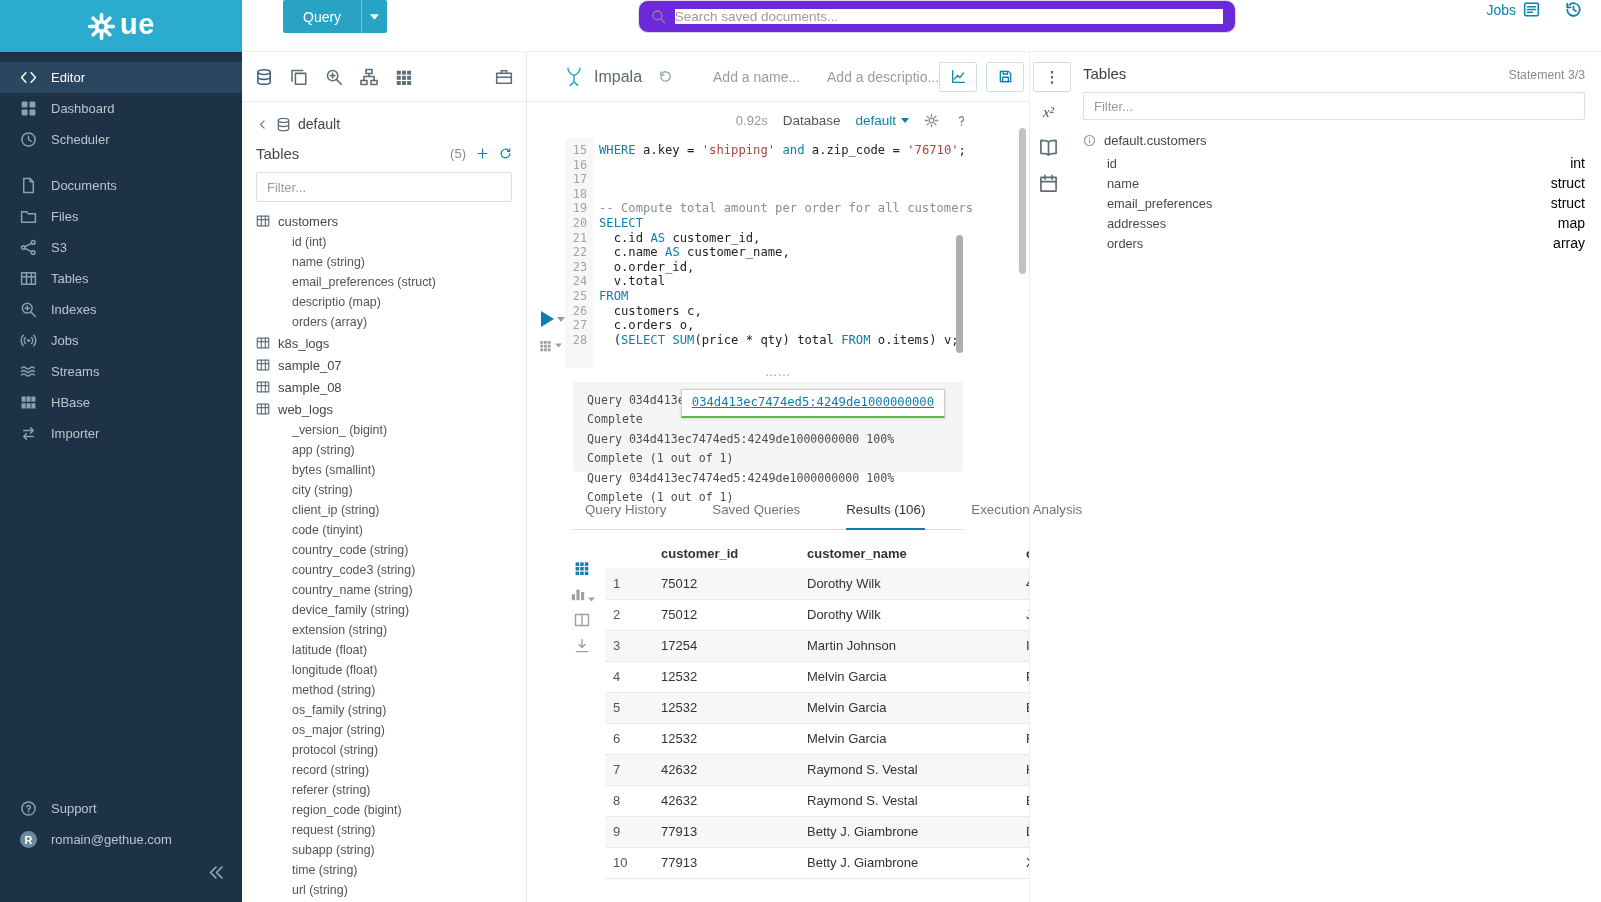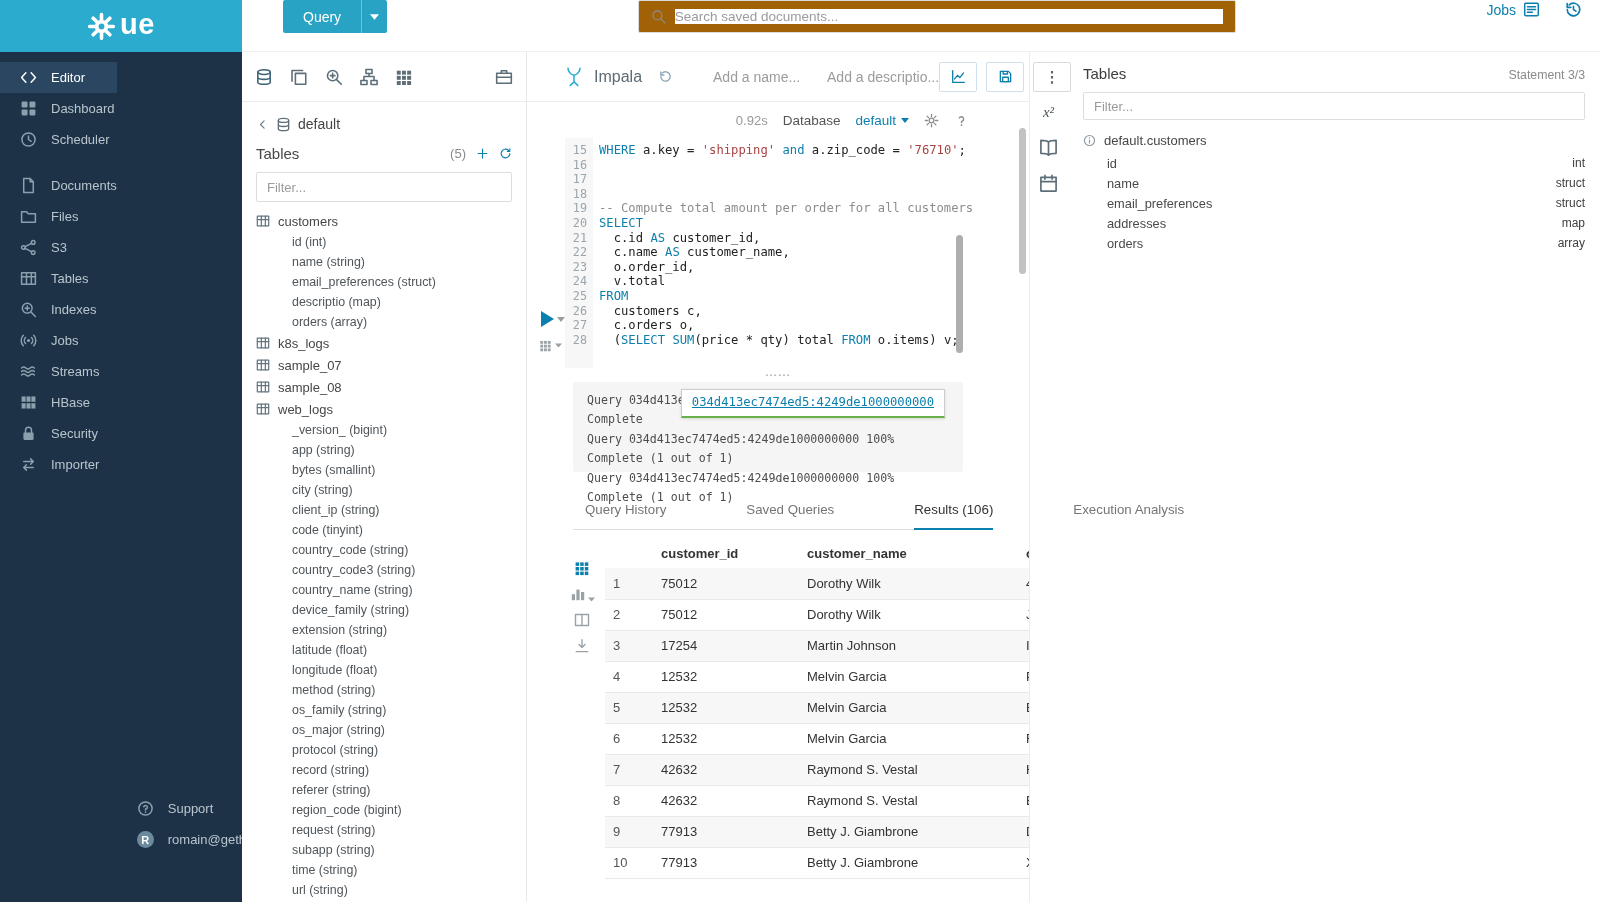--- a/index.html
+++ b/index.html
@@ -14,32 +14,32 @@
   
   .topbar{height:52px;flex:0 0 52px;display:flex}
   .logo{width:242px;flex:0 0 242px;background:#2bacce;display:flex;align-items:center;justify-content:center;gap:4px;cursor:pointer}
   .logo-ic{width:29px;height:29px;color:#fff}
   .logo-text{color:#fff;font-size:29px;font-weight:700;line-height:1;margin-top:-3px;letter-spacing:.5px}
   .topbar-main{flex:1;display:flex;align-items:flex-start;background:#fff;border-bottom:1px solid #f0f0f0}
   .query-group{display:flex;margin-left:41px}
   .query-btn{background:#29a3c3;color:#fff;border:none;height:33px;padding:0 20px;font-size:14px;border-radius:2px 0 0 2px;cursor:pointer}
   .query-caret{background:#29a3c3;border:none;border-left:1px solid rgba(255,255,255,.35);width:26px;height:33px;border-radius:0 2px 2px 0;color:#fff;display:flex;align-items:center;justify-content:center;cursor:pointer}
   .caret-ic{width:9px;height:6px}
-  .search{width:598px;height:33px;border:1px solid #dcdcdc;border-radius:2px;display:flex;align-items:center;padding:0 12px;gap:9px;margin:0 auto;background:#a16207}
+  .search{width:598px;height:33px;border:1px solid #dcdcdc;border-radius:10px;display:flex;align-items:center;padding:0 12px;gap:9px;margin:0 auto;background:#6d28d9}
   .search-ic{width:15px;height:15px;color:#8a8a8a}
   .search input{border:none;outline:none;flex:1;font-size:13.5px;color:#333}
   .topbar-right{display:flex;align-items:center;gap:24px;margin-right:18px}
   .jobs-link{display:flex;align-items:center;gap:7px;color:#0b7fad;font-size:14px;cursor:pointer;text-decoration:none}
   .jobs-ic{width:17px;height:17px}
   .topbar-history{width:19px;height:19px;color:#0b7fad;cursor:pointer}
 
   .main-row{flex:1;display:flex;min-height:0}
 
   
-  .sidebar{width:242px;flex:0 0 242px;background:#1d3247;color:#b9c5cd;display:flex;flex-direction:row}
+  .sidebar{width:242px;flex:0 0 242px;background:#1d3247;color:#b9c5cd;display:flex;flex-direction:column}
   .nav-items{padding-top:10px}
   .nav-item{height:31px;display:flex;align-items:center;gap:14px;padding-left:20px;font-size:13px;cursor:pointer;white-space:nowrap}
   .nav-item.gap{margin-top:15px}
   .nav-ic{width:17px;height:17px;color:#8ba0ad}
   .nav-item.active{background:#2a4661;color:#fff}
   .nav-item.active .nav-ic{color:#fff}
   .sidebar-footer{margin-top:auto;padding-bottom:14px}
   .avatar{width:17px;height:17px;border-radius:50%;background:#6b8a9e;color:#fff;font-size:11px;display:flex;align-items:center;justify-content:center;font-weight:700}
   .collapse-row{display:flex;justify-content:flex-end;padding:8px 16px 6px 0}
   .collapse-ic{width:19px;height:19px;color:#92a7b4;cursor:pointer}
@@ -93,21 +93,21 @@
   .tri{width:0;height:0;border-left:13px solid #0b7fad;border-top:8px solid transparent;border-bottom:8px solid transparent}
   .run-caret{width:8px;height:5px;color:#9b9b9b;margin-left:3px}
   .fmt-btn{position:absolute;left:12px;top:201px;color:#9aa2a8;display:flex;align-items:center;gap:3px;cursor:pointer}
   .fmt-ic{width:13px;height:13px}
   .fmt-caret{width:7px;height:5px}
   .code-scroll{position:absolute;right:66px;top:97px;width:7px;height:118px;background:#aeaeae;border-radius:4px;cursor:pointer}
   .resize-handle{height:14px;flex:0 0 14px;display:flex;align-items:center;justify-content:center;color:#9b9b9b;cursor:row-resize}
   .resize-handle::after{content:"⋯⋯";font-size:12px;letter-spacing:1px;line-height:0}
   .logs{margin:0 66px 0 46px;background:#f5f5f5;height:90px;flex:0 0 90px;padding:9px 14px;position:relative;font-family:"DejaVu Sans Mono",monospace;font-size:11.6px;line-height:19.4px;color:#4d4d4d;border-radius:2px}
   .log-popup{position:absolute;right:18px;top:7px;background:#fff;border:1px solid #ccc;border-bottom:2px solid #69b04b;padding:3px 10px 4px;color:#0b7fad;text-decoration:underline;font-size:12.2px;font-family:"DejaVu Sans Mono",monospace;box-shadow:0 1px 3px rgba(0,0,0,.12);cursor:pointer}
-  .tabs{margin:4px 66px 0 46px;border-bottom:1px solid #dedede;display:flex;gap:80px;height:40px;flex:0 0 40px;padding-left:12px}
+  .tabs{margin:4px 66px 0 46px;border-bottom:1px solid #dedede;display:flex;gap:46px;height:40px;flex:0 0 40px;padding-left:12px}
   .tab{font-size:13.3px;color:#757575;display:flex;align-items:center;cursor:pointer;border-bottom:2px solid transparent;margin-bottom:-1px;white-space:nowrap}
   .tab.active{color:#333;border-bottom-color:#0b7fad}
 
   .results{flex:1;min-height:0;display:flex;padding:8px 88px 0 40px;overflow:hidden}
   .results-rail{width:30px;flex:0 0 30px;display:flex;flex-direction:column;align-items:center;gap:10px;padding-top:22px;color:#9aa2a8}
   .rail-ic{width:16px;height:16px;cursor:pointer}
   .rail-ic.active{color:#0b7fad}
   .rail-chart{display:flex;align-items:flex-end;gap:2px;cursor:pointer}
   .rail-caret{width:7px;height:5px}
   .results-table{flex:1;margin-left:8px}
@@ -132,21 +132,21 @@
   .rp-head{display:flex;align-items:baseline}
   .rp-title{font-size:15px;color:#3d3d3d}
   .rp-stmt{margin-left:auto;font-size:12.3px;color:#8a8a8a}
   .rp-filter{margin-top:10px}
   .rp-filter input{height:28px}
   .rp-table{display:flex;align-items:center;gap:8px;margin-top:13px;font-size:13px;color:#464646;cursor:pointer}
   .rp-info{width:13px;height:13px;color:#8a99a3}
   .rp-cols{margin-top:5px}
   .rp-col{display:flex;align-items:center;height:20px;padding-left:24px;cursor:pointer}
   .rp-col-name{font-size:12.8px;color:#4a4a4a}
-  .rp-col-type{margin-left:auto;font-size:12px;color:#404040}
+  .rp-col-type{margin-left:auto;font-size:14px;color:#000000}
 </style>
 </head>
 <body>
 
 <div class="app">
   <header class="topbar">
     <div class="logo">
       <span class="ic logo-ic">
           <svg viewBox="0 0 24 24">
             <g stroke="currentColor" stroke-width="3" stroke-linecap="round">
@@ -301,29 +301,20 @@
                   <rect x="1.5" y="2.3" width="3.8" height="5"></rect>
                   <rect x="6.1" y="2.3" width="3.8" height="5"></rect>
                   <rect x="10.7" y="2.3" width="3.8" height="5"></rect>
                   <rect x="1.5" y="8.7" width="3.8" height="5"></rect>
                   <rect x="6.1" y="8.7" width="3.8" height="5"></rect>
                   <rect x="10.7" y="8.7" width="3.8" height="5"></rect>
                 </g>
               </svg>
             </span>
             <span>HBase</span>
-          </div>
-          <div class="nav-item">
-            <span class="ic nav-ic">
-              <svg viewBox="0 0 16 16">
-                <rect x="3.2" y="7" width="9.6" height="7" rx="1" fill="currentColor"></rect>
-                <path d="M5.2 7V5a2.8 2.8 0 015.6 0v2" stroke="currentColor" fill="none" stroke-width="1.4" stroke-linecap="round" stroke-linejoin="round"></path>
-              </svg>
-            </span>
-            <span>Security</span>
           </div>
           <div class="nav-item">
             <span class="ic nav-ic">
               <svg viewBox="0 0 16 16">
                 <path d="M3.5 5.2h9M10 2.7l2.5 2.5L10 7.7M12.5 10.8h-9M6 8.3 3.5 10.8 6 13.3" stroke="currentColor" fill="none" stroke-width="1.4" stroke-linecap="round" stroke-linejoin="round"></path>
               </svg>
             </span>
             <span>Importer</span>
           </div>
         </div>

